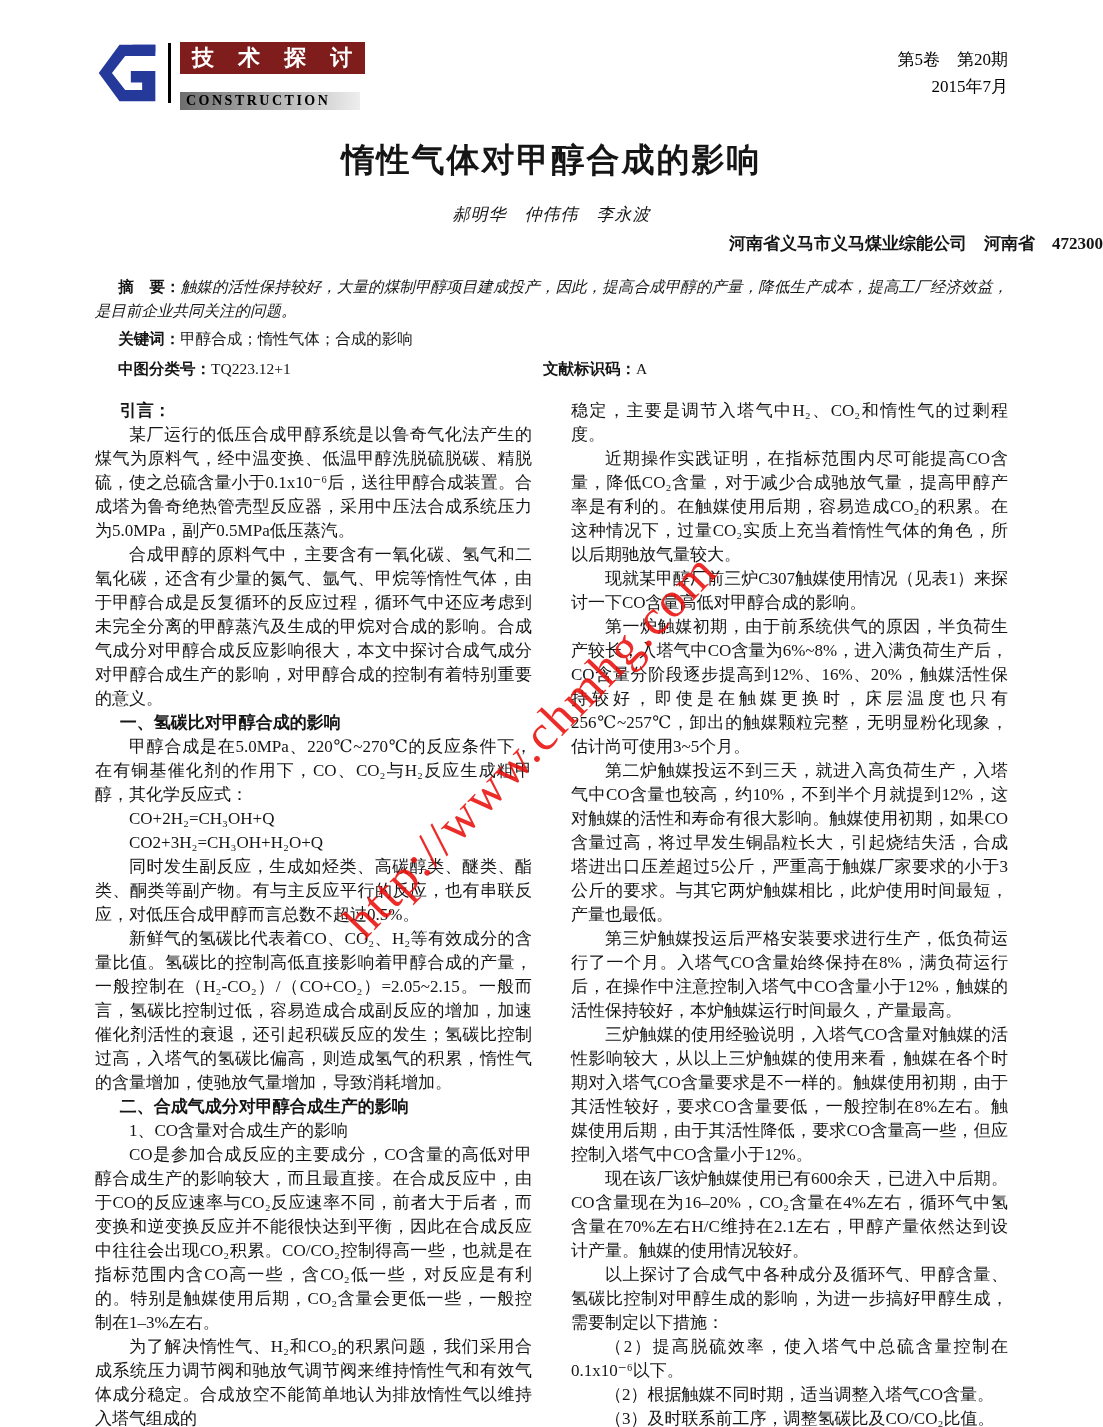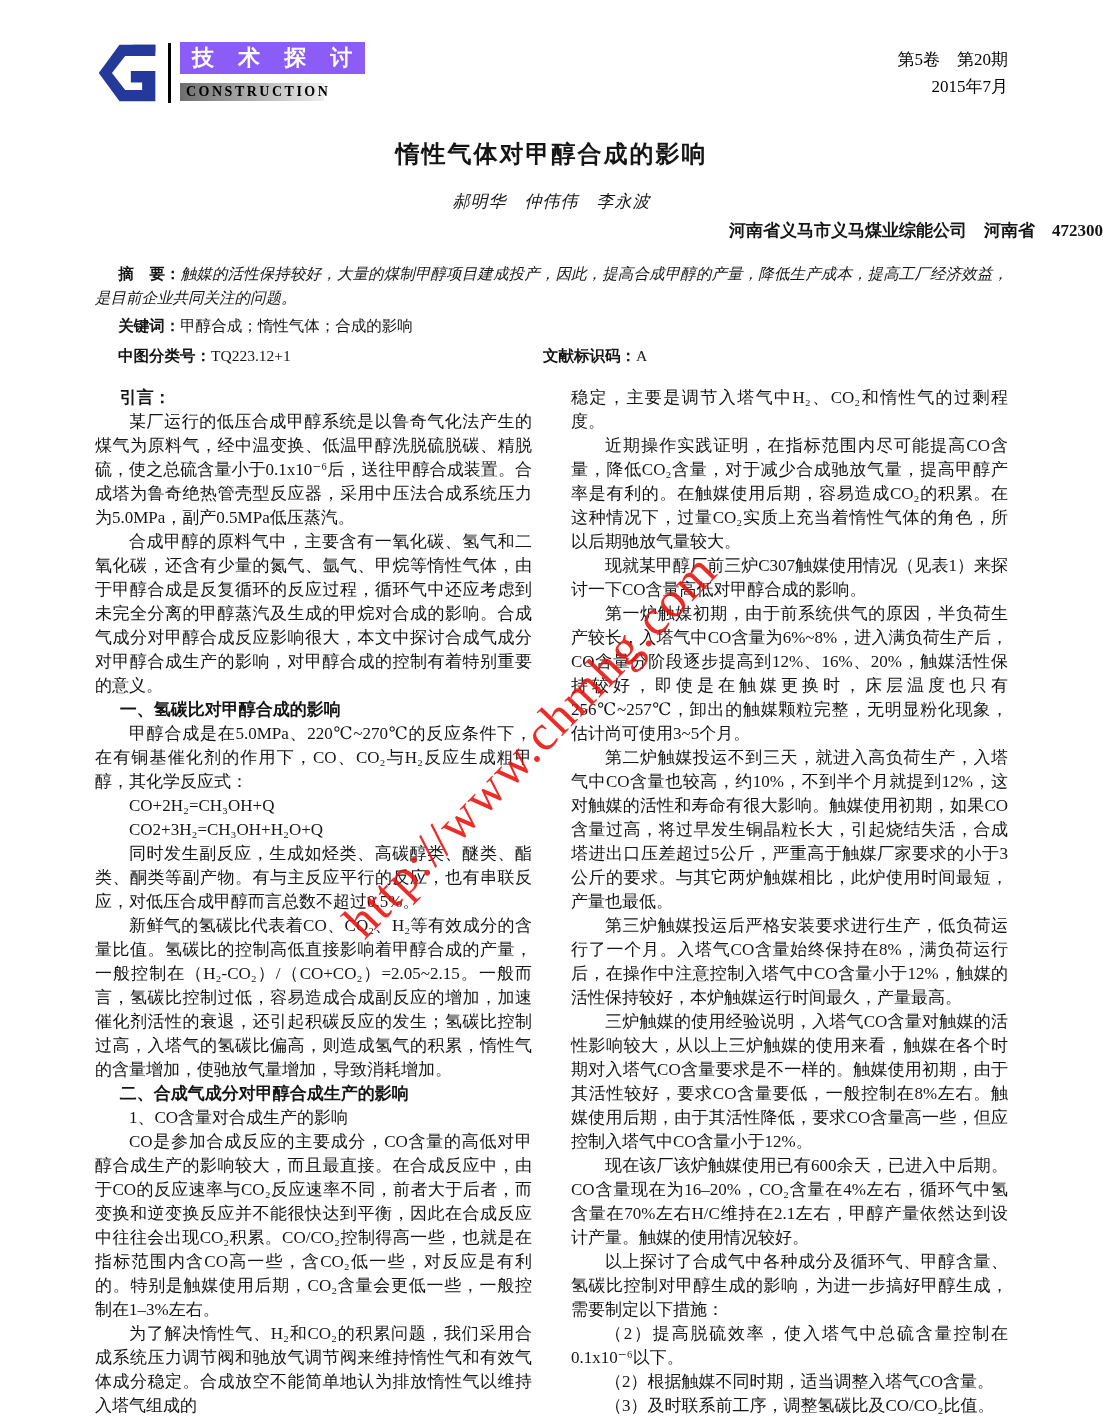--- a/index.html
+++ b/index.html
@@ -8,33 +8,33 @@
     position:relative; width:1103px; height:1427px; margin:0 auto;
     background:#ffffff; color:#151515; overflow:hidden;
     font-family:"Liberation Serif","DejaVu Serif",serif;
   }
   
   .header { position:absolute; top:42px; left:95px; right:95px; height:80px; }
   .brand { display:flex; align-items:flex-start; }
   .logo-box { width:66px; height:62px; flex:0 0 auto; }
   .brand-divider { width:3px; height:60px; background:#000; margin:1px 9px 0 7px; flex:0 0 auto; }
   .section-title {
-    display:inline-block; background:#8b5cf6; color:#fff;
+    display:inline-block; background:#7f1d1d; color:#fff;
     font-family:"Liberation Sans","DejaVu Sans",sans-serif; font-weight:bold;
     font-size:22px; letter-spacing:9px; padding:5px 4px 5px 12px; line-height:1;
   }
   .section-subtitle {
-    display:block; margin-top:9px; width:144px;
+    display:block; margin-top:18px; width:180px;
     font-family:"Liberation Serif",serif; font-weight:bold; font-size:14px;
     letter-spacing:2.5px; color:#000; padding:1px 6px;
     background:linear-gradient(90deg,#6e6e6e 0%,#b5b5b5 55%,#eeeeee 100%);
   }
   .issue-info { position:absolute; right:0; top:4px; text-align:right; font-size:17px; line-height:27px; color:#000; }
   
-  .title { margin:138px 95px 0; text-align:center; font-size:24px; font-weight:bold; letter-spacing:2px; }
+  .title { margin:138px 95px 0; text-align:center; font-size:33px; font-weight:bold; letter-spacing:2px; }
   .authors { margin-top:20px; text-align:center; font-size:17px; font-style:italic; letter-spacing:1px; }
   .affiliation { margin-top:6px; text-align:right; font-size:17px; font-weight:bold; }
   
   .meta { margin:20px 95px 0; font-size:15.5px; line-height:24px; }
   .label { font-family:"Liberation Sans","DejaVu Sans",sans-serif; font-weight:bold; font-style:normal; }
   .abstract, .keywords { text-indent:1.5em; text-align:justify; }
   .kai { font-style:italic; }
   .keywords { margin-top:4px; }
   .clc-row { display:flex; margin-top:6px; }
   .clc-row .cell-left { width:448px; padding-left:23px; }

